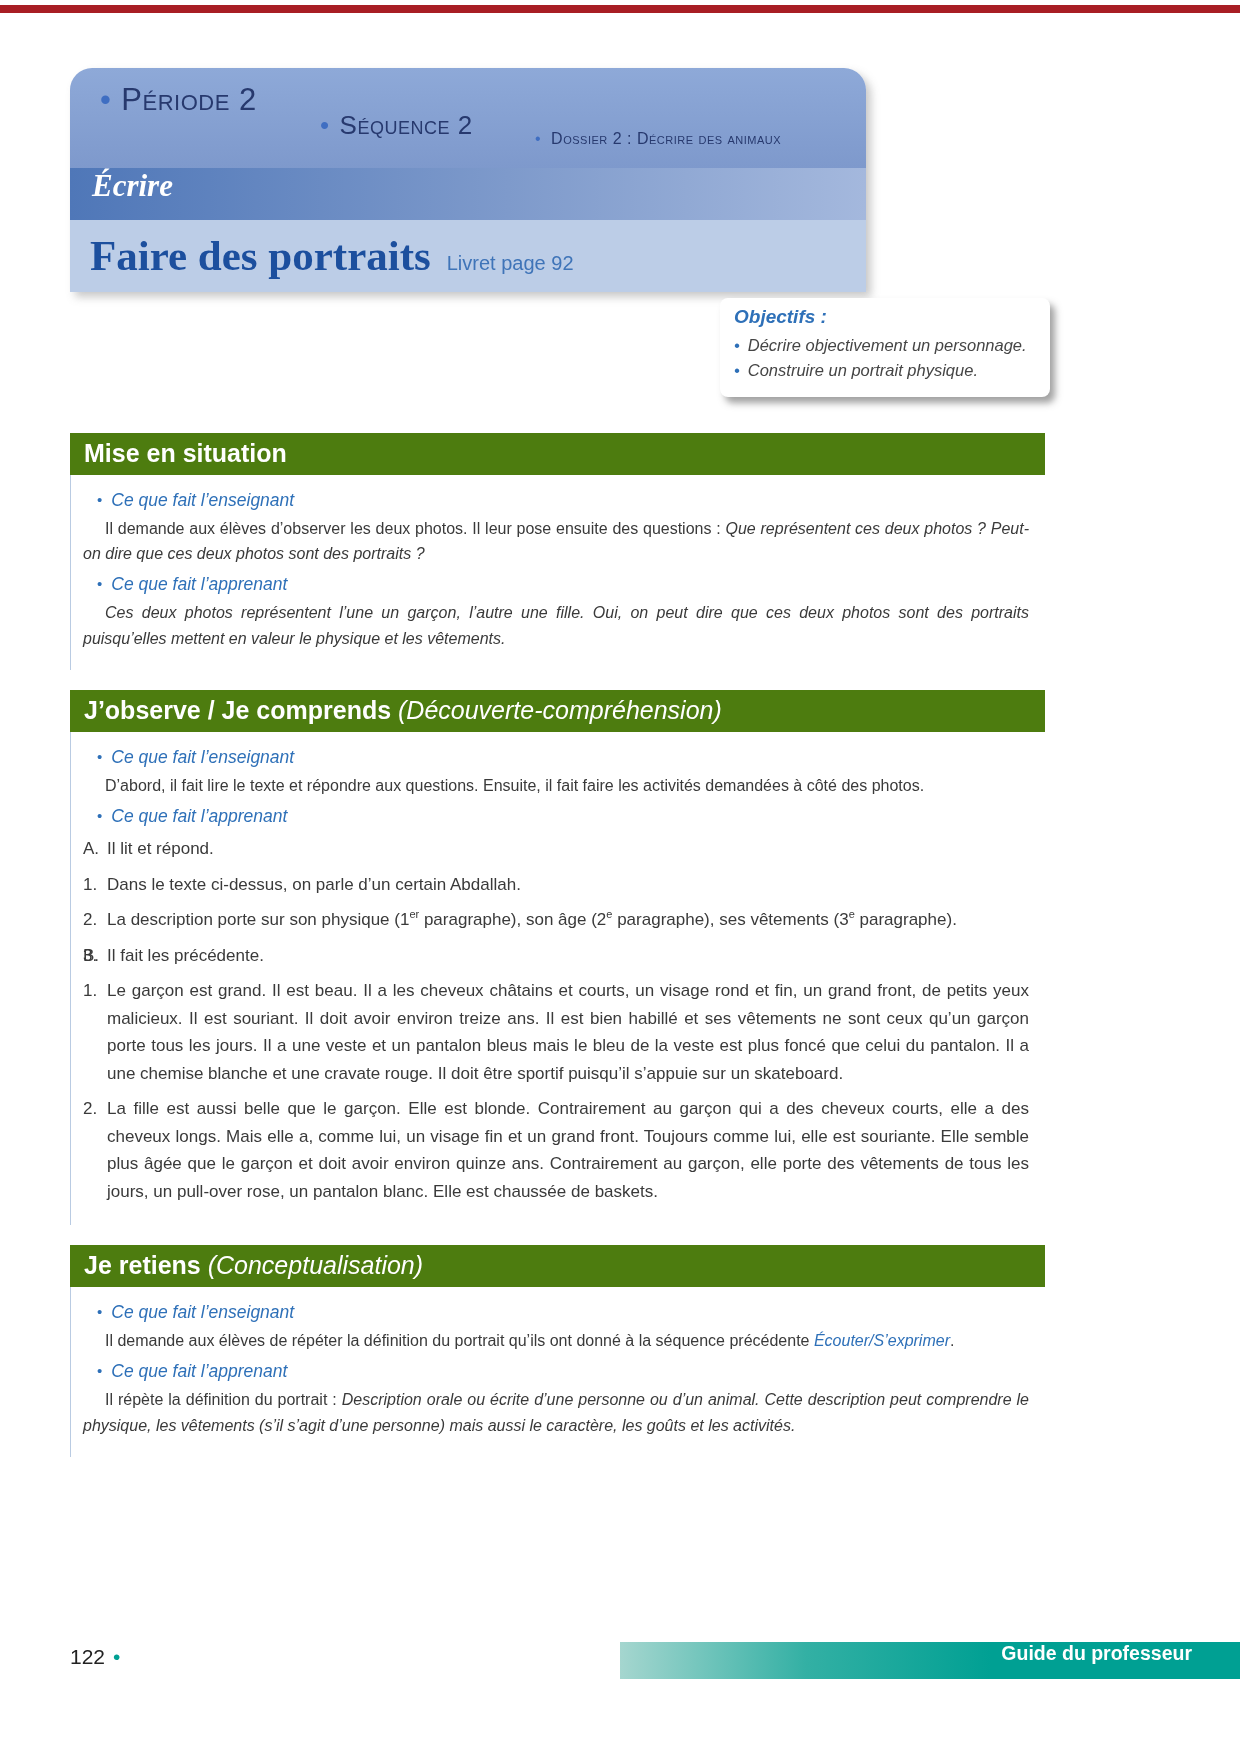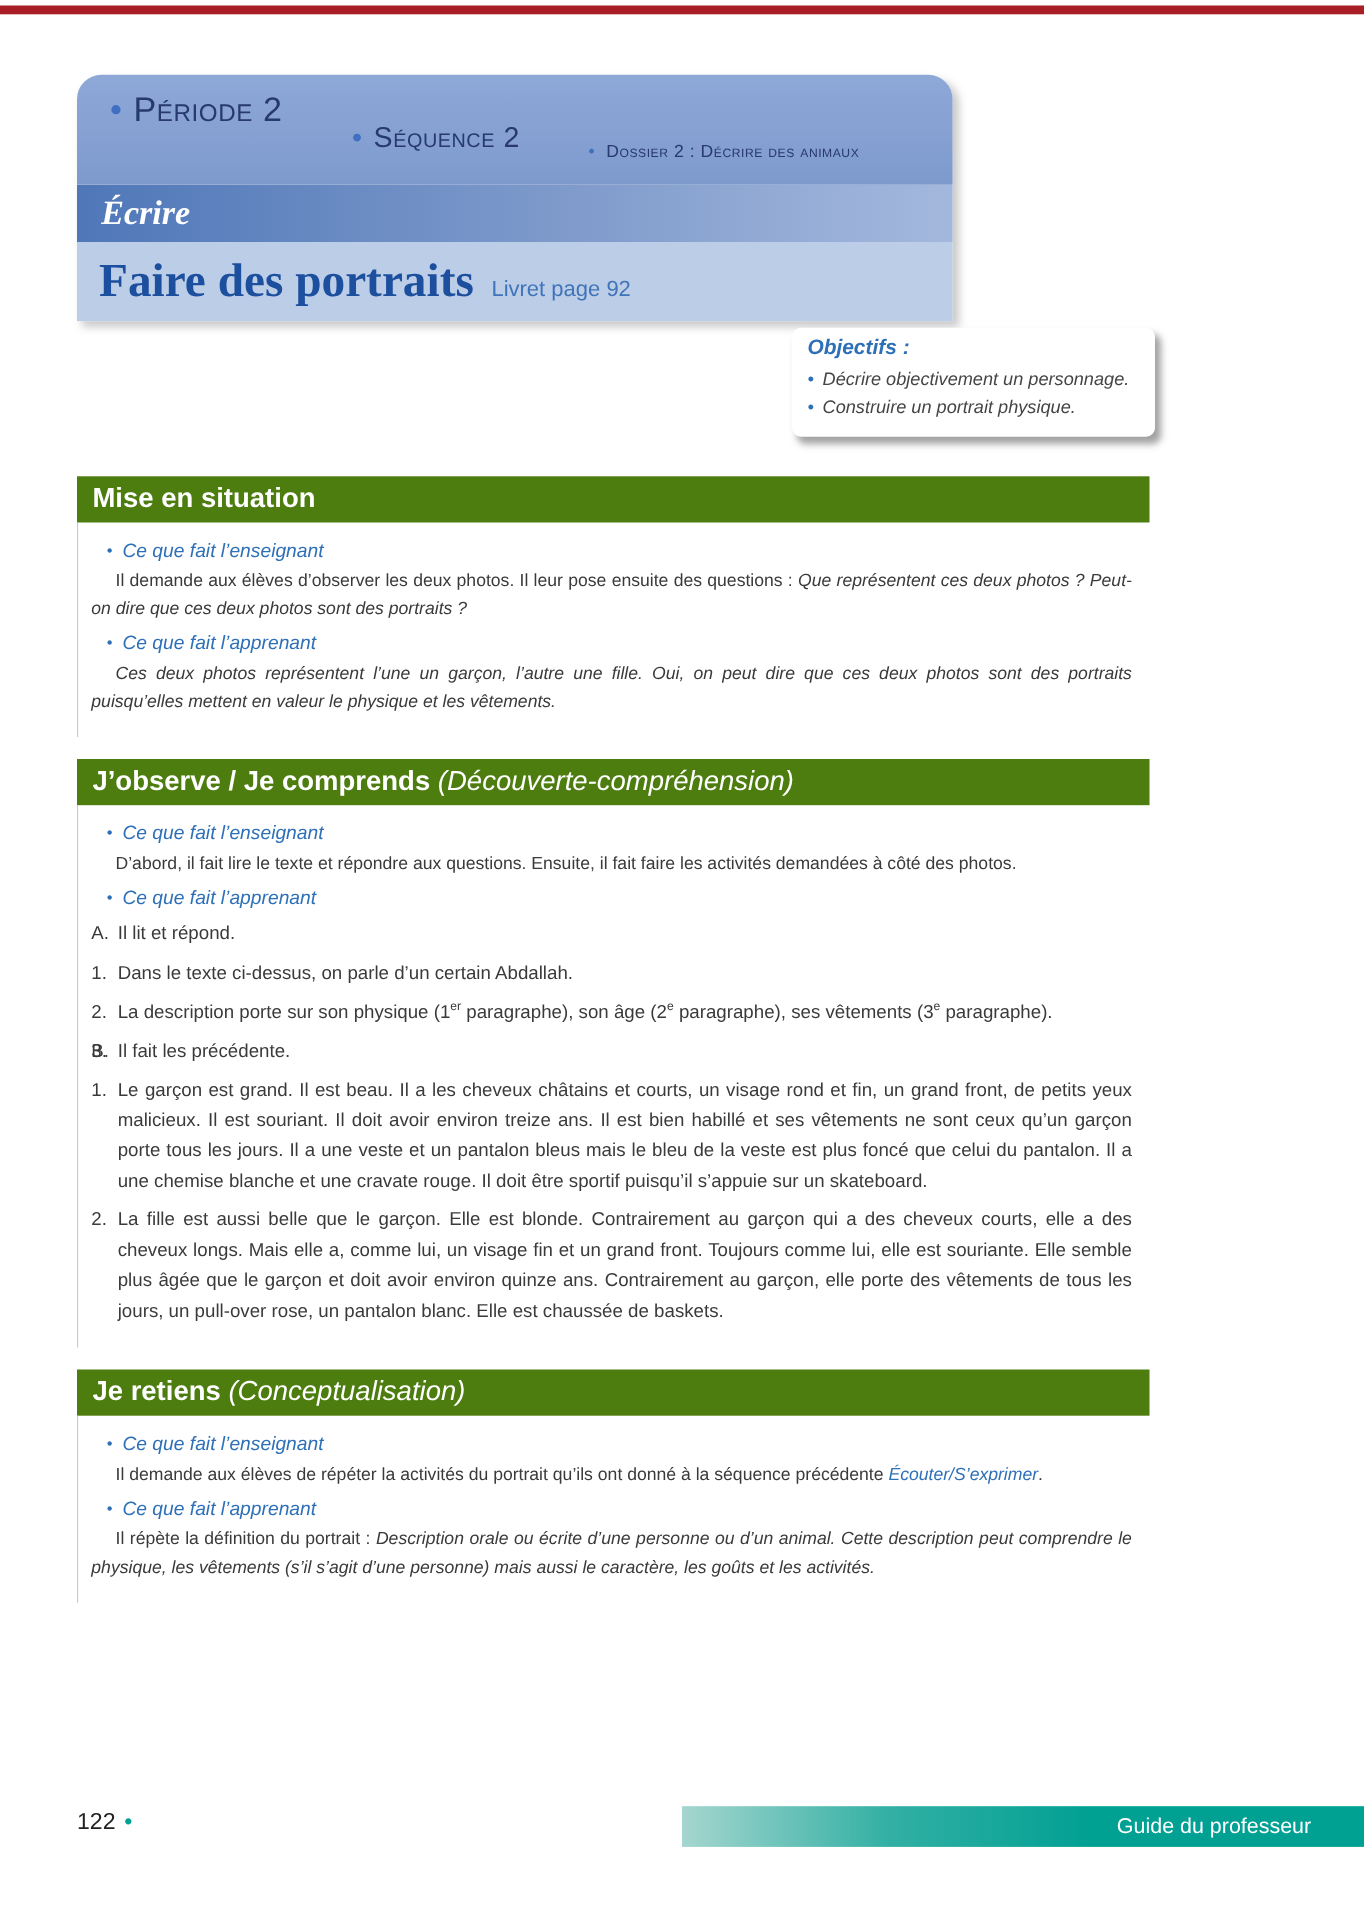--- a/index.html
+++ b/index.html
@@ -18,21 +18,21 @@
     background:linear-gradient(180deg,#8ea9d8 0%,#7e99cc 100%);
     color:#27396e;
   }
   .hb-line{position:absolute;white-space:nowrap;font-variant:small-caps;letter-spacing:.5px;}
   .hb-periode{left:30px;top:14px;font-size:31px;}
   .hb-sequence{left:250px;top:42px;font-size:26px;}
   .hb-dossier{left:465px;top:62px;font-size:16px;}
   .blt{color:#3f6ec2;margin-right:10px;font-variant:normal;}
   .ecrire-band{
     height:52px;background:linear-gradient(90deg,#4f77b8 0%,#7e9acb 55%,#a4b8dd 100%);
-    display:flex;align-items:center;
+    display:flex;align-items:flex-start;
   }
   .ecrire-band .rubric{
     font-family:"Liberation Serif",serif;font-style:italic;font-weight:bold;
     color:#ffffff;font-size:31px;padding-left:22px;
   }
   .title-band{height:72px;background:#bccde7;display:flex;align-items:baseline;padding-left:20px;box-sizing:border-box;}
   .doc-title{
     font-family:"Liberation Serif",serif;font-weight:bold;color:#1c4f9e;
     font-size:43px;line-height:72px;
   }
@@ -69,22 +69,22 @@
   }
   .li .li-label{position:absolute;left:2px;}
   sup{font-size:11px;line-height:0;}
 
   
   .footer-num{position:absolute;left:70px;top:1645px;font-size:21px;color:#222;}
   .footer-num .teal-dot{color:#00a093;margin-left:8px;}
   .footer-bar{
     position:absolute;left:620px;right:0;top:1642px;height:37px;
     background:linear-gradient(90deg,#a5d6cf 0%,#33b0a4 30%,#00a093 60%);
-    color:#fff;font-weight:normal;font-size:19.5px;
-    display:flex;align-items:center;justify-content:flex-end;padding-right:48px;
+    color:#fff;font-weight:bold;font-size:19.5px;
+    display:flex;align-items:flex-start;justify-content:flex-end;padding-right:48px;
   }
 </style>
 </head>
 <body>
 
 <div class="page">
 
   <div class="top-rule"></div>
 
   <header class="head">
@@ -185,21 +185,21 @@
 
   <section class="section">
     <div class="sec-bar">
       <span>Je retiens </span><span class="it">(Conceptualisation)</span>
     </div>
     <div class="sec-body">
       <div class="who">
         <span class="dot">•</span><span>Ce que fait l’enseignant</span>
       </div>
       <p class="para">
-        <span>Il demande aux élèves de répéter la activités du portrait qu’ils ont donné à la séquence précédente </span><span class="ref-link">Écouter/S’exprimer</span><span>.</span>
+        <span>Il demande aux élèves de répéter la définition du portrait qu’ils ont donné à la séquence précédente </span><span class="ref-link">Écouter/S’exprimer</span><span>.</span>
       </p>
       <div class="who">
         <span class="dot">•</span><span>Ce que fait l’apprenant</span>
       </div>
       <p class="para">
         <span>Il répète la définition du portrait : </span><span class="ital">Description orale ou écrite d’une personne ou d’un animal. Cette description peut comprendre le physique, les vêtements (s’il s’agit d’une personne) mais aussi le caractère, les goûts et les activités.</span>
       </p>
     </div>
   </section>
 

